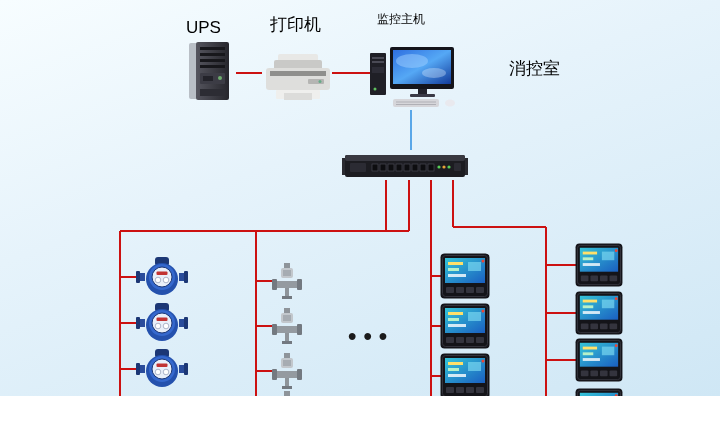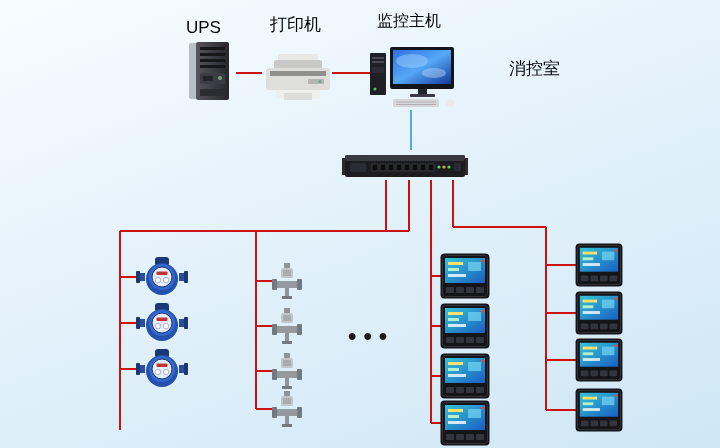--- a/index.html
+++ b/index.html
@@ -1,27 +1,27 @@
 <!DOCTYPE html>
 <html><head>
 <meta charset="utf-8">
 <style>
   * { margin:0; padding:0; box-sizing:border-box; }
   html,body { width:720px; height:448px; }
   body { font-family:"Liberation Sans","DejaVu Sans",sans-serif; }
   .canvas {
-    position:relative; width:720px; height:448px; overflow:hidden;
+    position:relative; width:720px; height:396px; overflow:hidden;
     background:linear-gradient(160deg,#f7fdff 0%,#e6f3fb 40%,#cfe7f5 100%);
   }
   .wires { position:absolute; left:0; top:0; width:720px; height:448px; pointer-events:none; }
   .wires path { fill:none; stroke-width:2; }
   .device { position:absolute; }
   .device svg { display:block; width:100%; height:100%; }
   .label { position:absolute; color:#000; font-size:17px; font-weight:500; white-space:nowrap; }
-  .label.small { font-size:16px; }
+  .label.small { font-size:12px; }
   .ellipsis { position:absolute; left:348px; top:322px; font-size:24px; font-weight:bold;
               letter-spacing:7px; color:#1b1b1b; }
 </style>
 </head>
 <body>
 
 <svg width="0" height="0" style="position:absolute" aria-hidden="true">
   <defs>
     <linearGradient id="screenGrad" x1="0" y1="0" x2="1" y2="1">
       <stop offset="0" stop-color="#2f6fe0"></stop>

